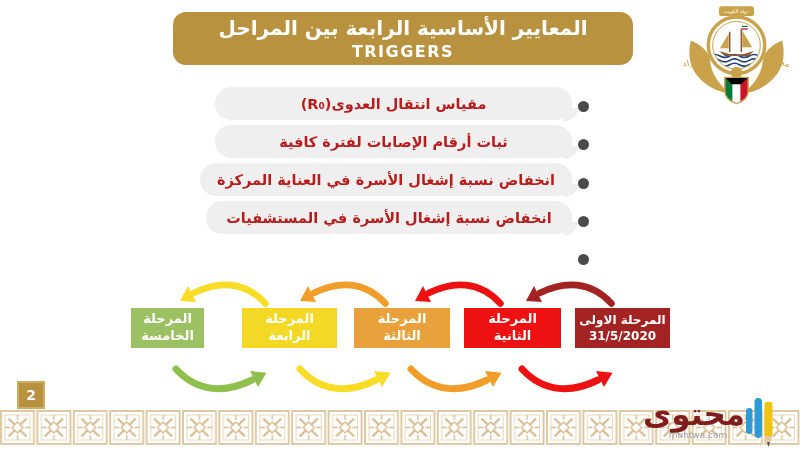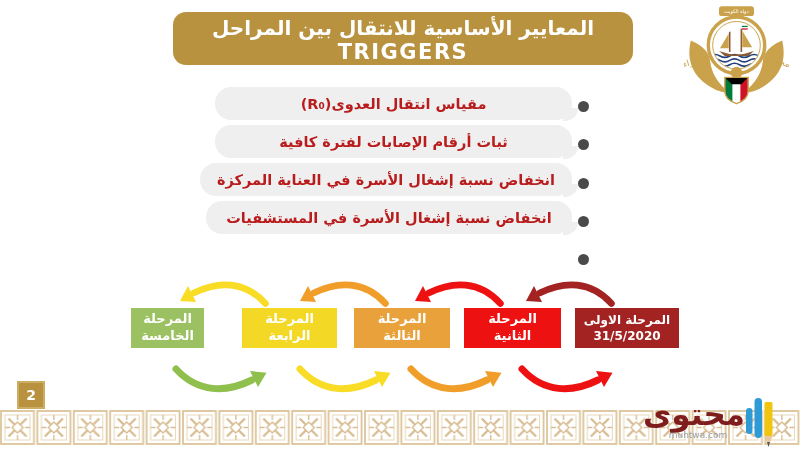--- a/index.html
+++ b/index.html
@@ -7,21 +7,21 @@
     position:relative;width:800px;height:449px;background:#ffffff;overflow:hidden;
     font-family:"DejaVu Sans","Liberation Sans",sans-serif;
   }
   
   .title-banner{
     position:absolute;left:173px;top:12px;width:460px;height:53px;
     background:#B9923F;border-radius:13px;color:#fff;text-align:center;
     direction:rtl;padding-top:3px;box-sizing:border-box;
   }
   .title-ar{font-size:20px;font-weight:bold;line-height:26px;}
-  .title-en{font-size:21px;font-weight:bold;letter-spacing:1.5px;line-height:22px;direction:ltr;}
+  .title-en{font-size:16px;font-weight:bold;letter-spacing:1.5px;line-height:22px;direction:ltr;}
   
   .pill{
     position:absolute;height:33px;background:#F0EFEF;border-radius:16px;
     color:#b91c1c;font-weight:bold;font-size:14.5px;direction:rtl;
     display:flex;align-items:center;justify-content:center;text-align:center;
   }
   .pill::after{
     content:"";position:absolute;right:-6px;bottom:-1px;width:15px;height:13px;
     background:#F0EFEF;border-radius:0 0 95% 0;
   }
@@ -35,21 +35,21 @@
   
   .stage{
     position:absolute;top:308px;height:40px;color:#fff;font-weight:bold;font-size:13px;
     display:flex;align-items:center;justify-content:center;text-align:center;
     white-space:pre-line;line-height:1.3;direction:rtl;
   }
   .s5{left:131px;width:73px;background:#9CC162;}
   .s4{left:242px;width:95px;background:#F4D826;}
   .s3{left:354px;width:96px;background:#E9A23B;}
   .s2{left:464px;width:97px;background:#EE1111;}
-  .s1{left:575px;width:104px;background:#A32222;font-size:12px;line-height:1.35;}
+  .s1{left:575px;width:95px;background:#A32222;font-size:12px;line-height:1.35;}
   
   .arrow{position:absolute;}
   .at{top:277px;width:96px;height:34px;}
   .ab{top:360px;width:100px;height:38px;}
   .a-ty{left:174px;color:#F8DC26;}
   .a-to{left:294px;color:#F09E29;}
   .a-tr{left:409px;color:#EE1111;}
   .a-td{left:520px;color:#A32222;}
   .a-bg{left:172px;color:#8FBF4D;}
   .a-by{left:296px;color:#F8DC26;}
@@ -85,21 +85,21 @@
   </symbol>
   <symbol id="arr-right" viewBox="0 0 100 38">
     <path d="M4 9 C26 33, 54 33, 80 20" fill="none" stroke="currentColor" stroke-width="7" stroke-linecap="round"></path>
     <polygon points="94.5,12.7 86,27 78,11" fill="currentColor"></polygon>
   </symbol>
 </svg>
 
 <div class="slide">
 
   <div class="title-banner">
-    <div class="title-ar">المعايير الأساسية للانتقال بين المراحل</div>
+    <div class="title-ar">المعايير الأساسية الرابعة بين المراحل</div>
     <div class="title-en">TRIGGERS</div>
   </div>
 
   <svg class="logo" viewBox="0 0 110 102">
     <defs>
       <clipPath id="lc">
           <circle cx="55" cy="41" r="24"></circle>
         </clipPath>
       <clipPath id="sh">
           <path d="M43 74 H67 V88 Q67 97 55 101 Q43 97 43 88 Z"></path>

